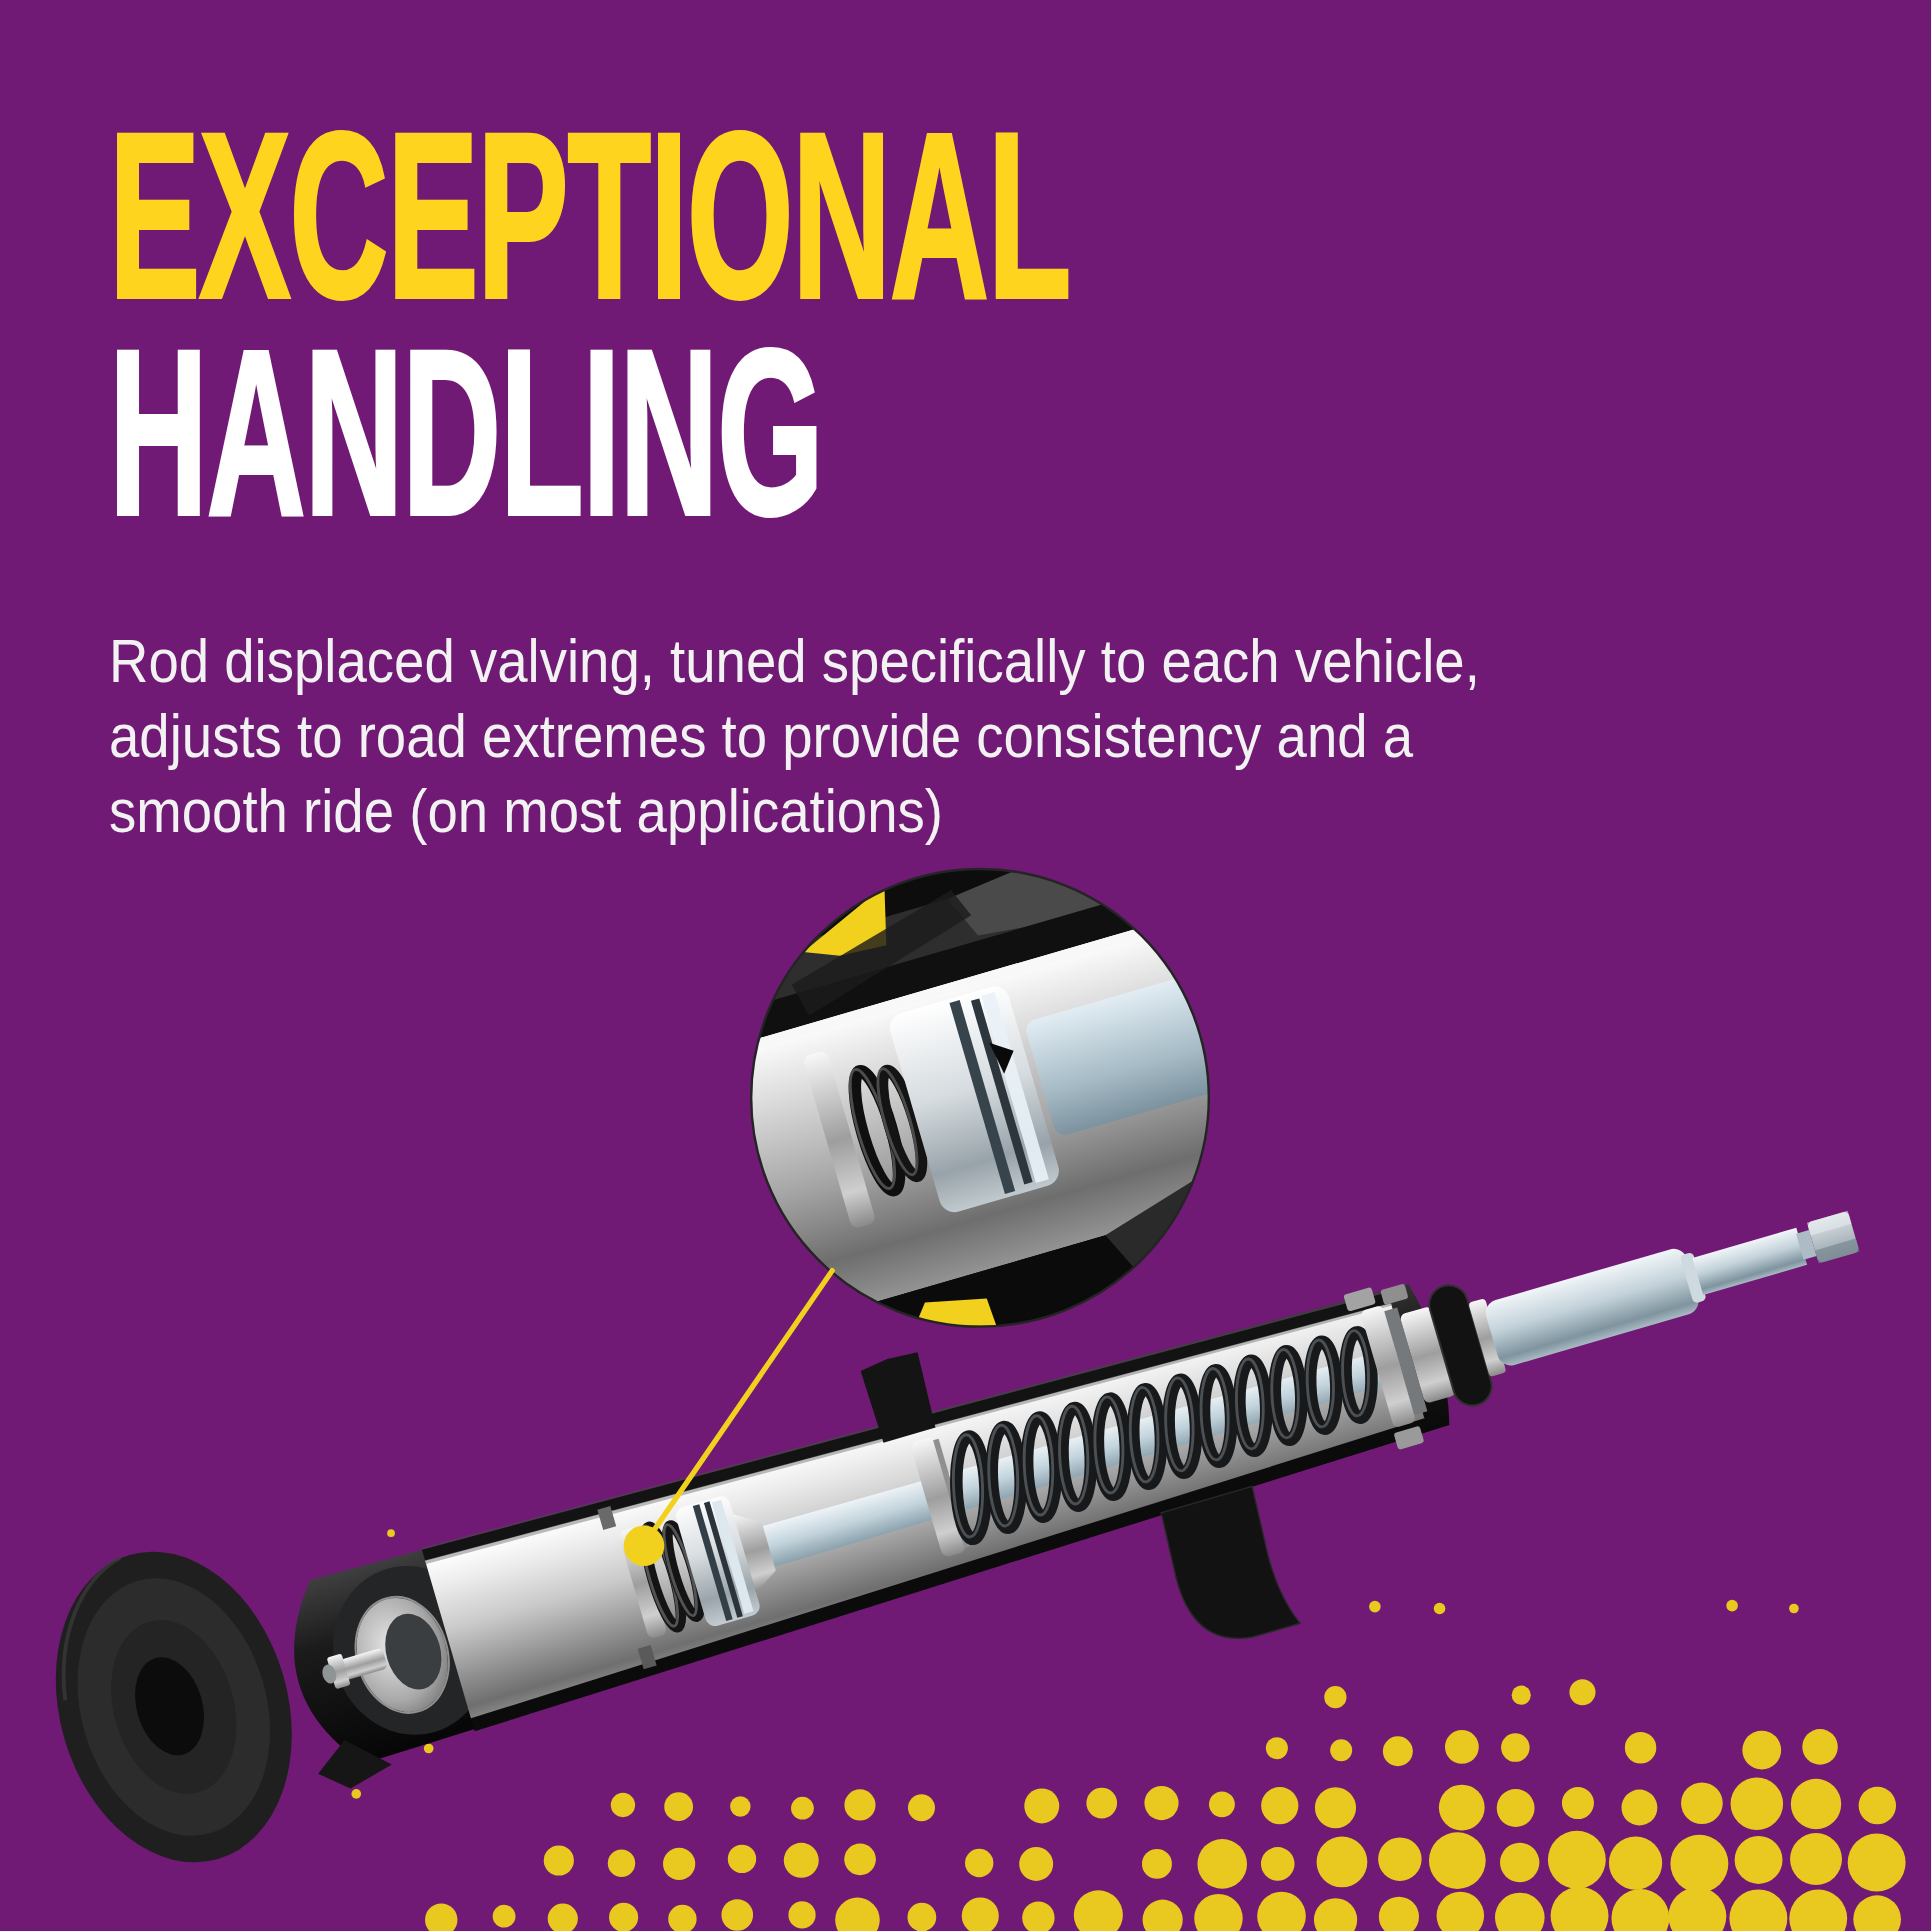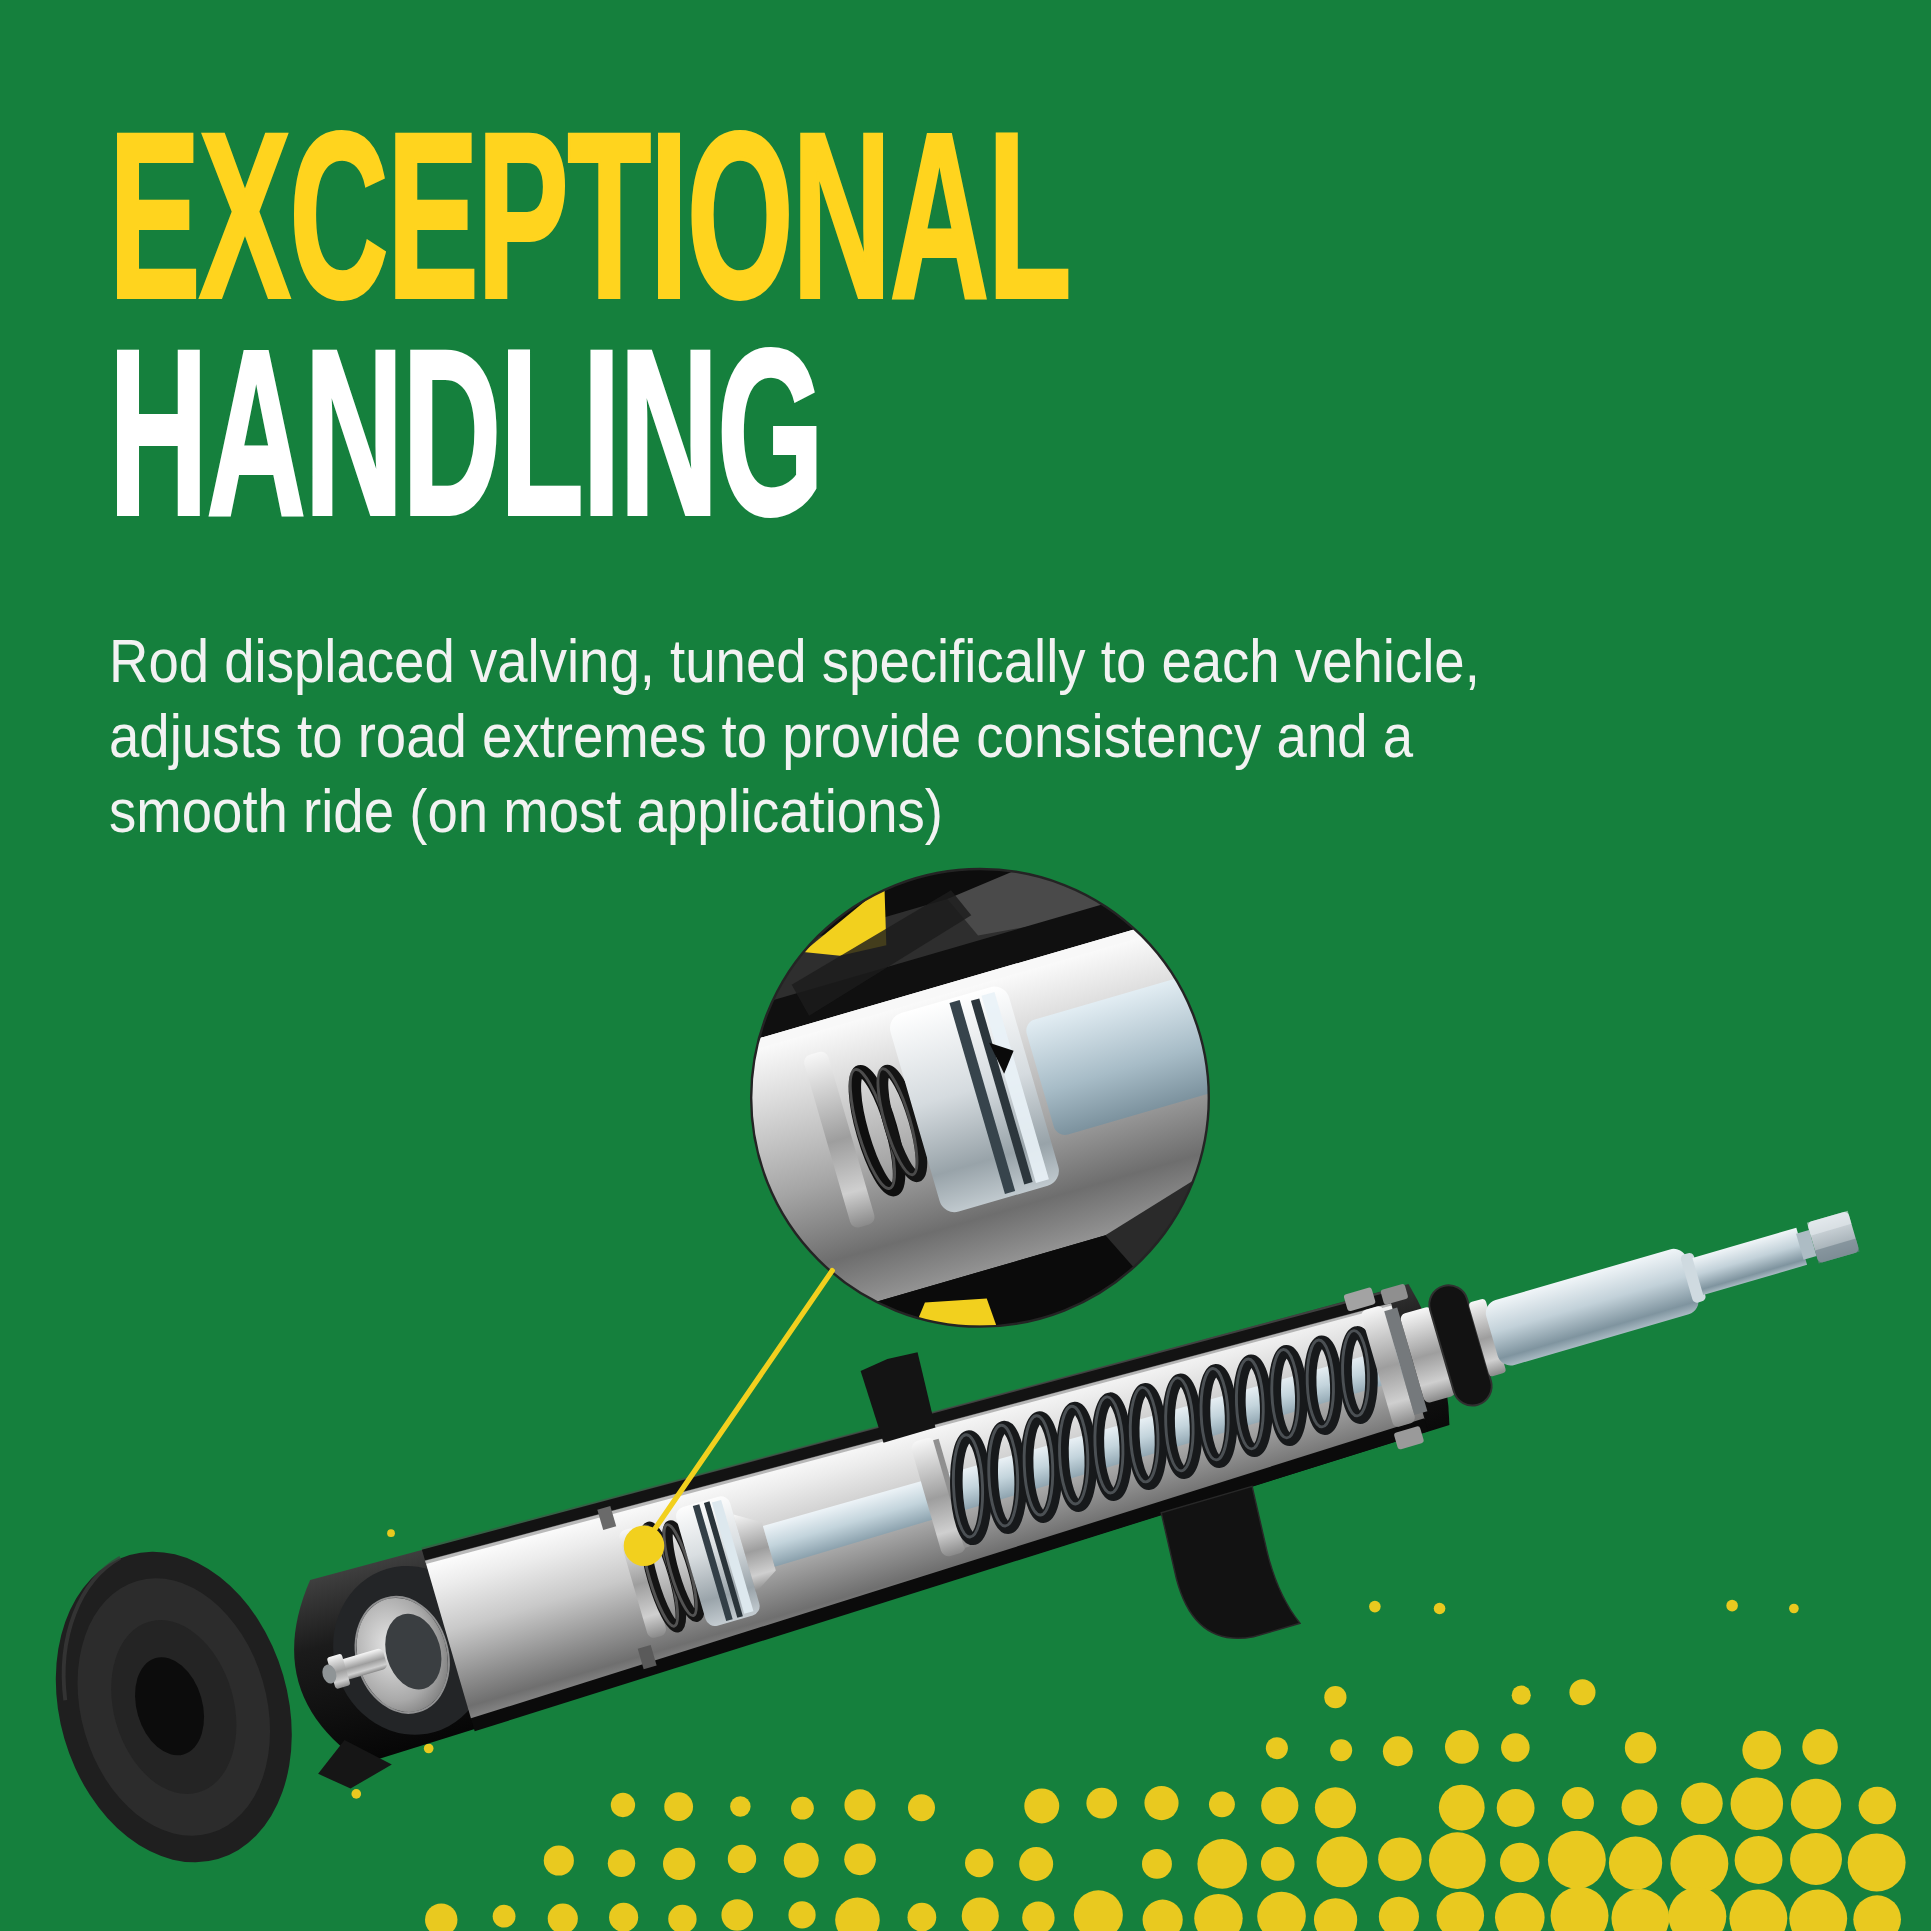--- a/index.html
+++ b/index.html
@@ -19,21 +19,21 @@
   .body-copy{
     position:absolute;left:109px;top:623px;white-space:nowrap;
     font-size:62px;line-height:75px;font-weight:400;
     transform:scaleX(0.88);transform-origin:0 0;
   }
   svg.art{position:absolute;left:0;top:0;pointer-events:none;}
 </style>
 </head>
 <body>
 
-<div class="stage" style="background: #15803d;">
+<div class="stage" style="background: #701a75;">
 
   <svg class="art" width="1931" height="1931" viewBox="0 0 2000 2000">
     <defs>
       <linearGradient id="gShell" x1="0" y1="0" x2="0" y2="1">
         <stop offset="0" stop-color="#3f3f3f"></stop>
           <stop offset="0.35" stop-color="#1b1b1b"></stop>
         <stop offset="1" stop-color="#060606"></stop>
       </linearGradient>
       <linearGradient id="gTube" x1="0" y1="0" x2="0" y2="1">
         <stop offset="0" stop-color="#ffffff"></stop>

